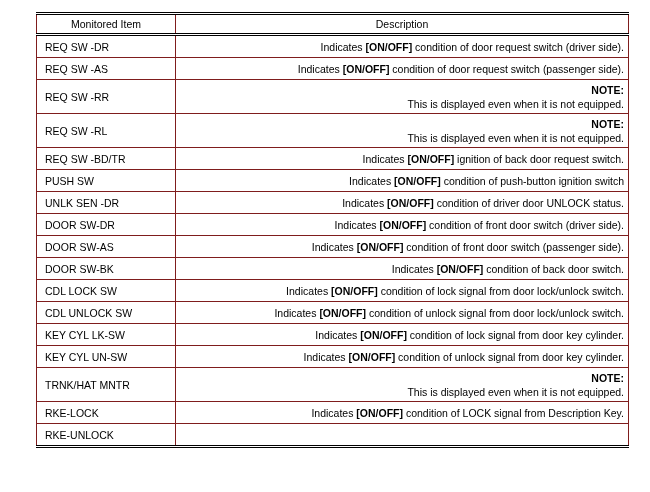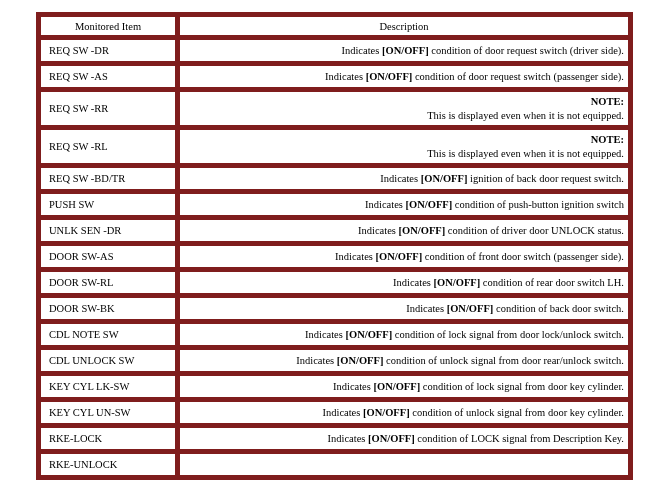--- a/index.html
+++ b/index.html
@@ -17,24 +17,23 @@
     top: 12px;
     width: 592px;
     border-collapse: collapse;
     table-layout: fixed;
     font-size: 10.5px;
     border: 1px solid #000;
     border-top: 3px double #000;
     border-bottom: 3px double #000;
   }
   .doc-table td {
-    border: 5px solid #7f1d1d;
+    border: 1px solid #7f1d1d;
     vertical-align: middle;
     overflow: hidden;
-    font-family: Liberation Serif, serif;
   }
   .doc-table thead td {
     border-bottom: 3px double #000;
     text-align: center;
     height: 16px;
     padding: 1px 2px;
   }
   .col-item { width: 139px; }
   .col-desc { width: 453px; }
   td.c-item {
@@ -93,46 +92,53 @@
     </tr>
     <tr class="r-normal">
       <td class="c-item">PUSH SW</td>
       <td class="c-desc"><span>Indicates </span><span class="b">[ON/OFF]</span><span> condition of push-button ignition switch</span></td>
     </tr>
     <tr class="r-normal">
       <td class="c-item">UNLK SEN -DR</td>
       <td class="c-desc"><span>Indicates </span><span class="b">[ON/OFF]</span><span> condition of driver door UNLOCK status.</span></td>
     </tr>
     <tr class="r-normal">
+      <td class="c-item">DOOR SW-DR</td>
+      <td class="c-desc"><span>Indicates </span><span class="b">[ON/OFF]</span><span> condition of front door switch (driver side).</span></td>
+    </tr>
+    <tr class="r-normal">
       <td class="c-item">DOOR SW-AS</td>
       <td class="c-desc"><span>Indicates </span><span class="b">[ON/OFF]</span><span> condition of front door switch (passenger side).</span></td>
-    </tr>
-    <tr class="r-normal">
-      <td class="c-item">DOOR SW-RL</td>
-      <td class="c-desc"><span>Indicates </span><span class="b">[ON/OFF]</span><span> condition of rear door switch LH.</span></td>
     </tr>
     <tr class="r-normal">
       <td class="c-item">DOOR SW-BK</td>
       <td class="c-desc"><span>Indicates </span><span class="b">[ON/OFF]</span><span> condition of back door switch.</span></td>
     </tr>
     <tr class="r-normal">
-      <td class="c-item">CDL NOTE SW</td>
+      <td class="c-item">CDL LOCK SW</td>
       <td class="c-desc"><span>Indicates </span><span class="b">[ON/OFF]</span><span> condition of lock signal from door lock/unlock switch.</span></td>
     </tr>
     <tr class="r-normal">
       <td class="c-item">CDL UNLOCK SW</td>
-      <td class="c-desc"><span>Indicates </span><span class="b">[ON/OFF]</span><span> condition of unlock signal from door rear/unlock switch.</span></td>
+      <td class="c-desc"><span>Indicates </span><span class="b">[ON/OFF]</span><span> condition of unlock signal from door lock/unlock switch.</span></td>
     </tr>
     <tr class="r-normal">
       <td class="c-item">KEY CYL LK-SW</td>
       <td class="c-desc"><span>Indicates </span><span class="b">[ON/OFF]</span><span> condition of lock signal from door key cylinder.</span></td>
     </tr>
     <tr class="r-normal">
       <td class="c-item">KEY CYL UN-SW</td>
       <td class="c-desc"><span>Indicates </span><span class="b">[ON/OFF]</span><span> condition of unlock signal from door key cylinder.</span></td>
+    </tr>
+    <tr class="r-note">
+      <td class="c-item">TRNK/HAT MNTR</td>
+      <td class="c-desc">
+        <div class="b note-line">NOTE:</div>
+        <div class="note-line">This is displayed even when it is not equipped.</div>
+      </td>
     </tr>
     <tr class="r-normal">
       <td class="c-item">RKE-LOCK</td>
       <td class="c-desc"><span>Indicates </span><span class="b">[ON/OFF]</span><span> condition of LOCK signal from Description Key.</span></td>
     </tr>
     <tr class="r-normal">
       <td class="c-item">RKE-UNLOCK</td>
       <td class="c-desc"></td>
     </tr>
 

